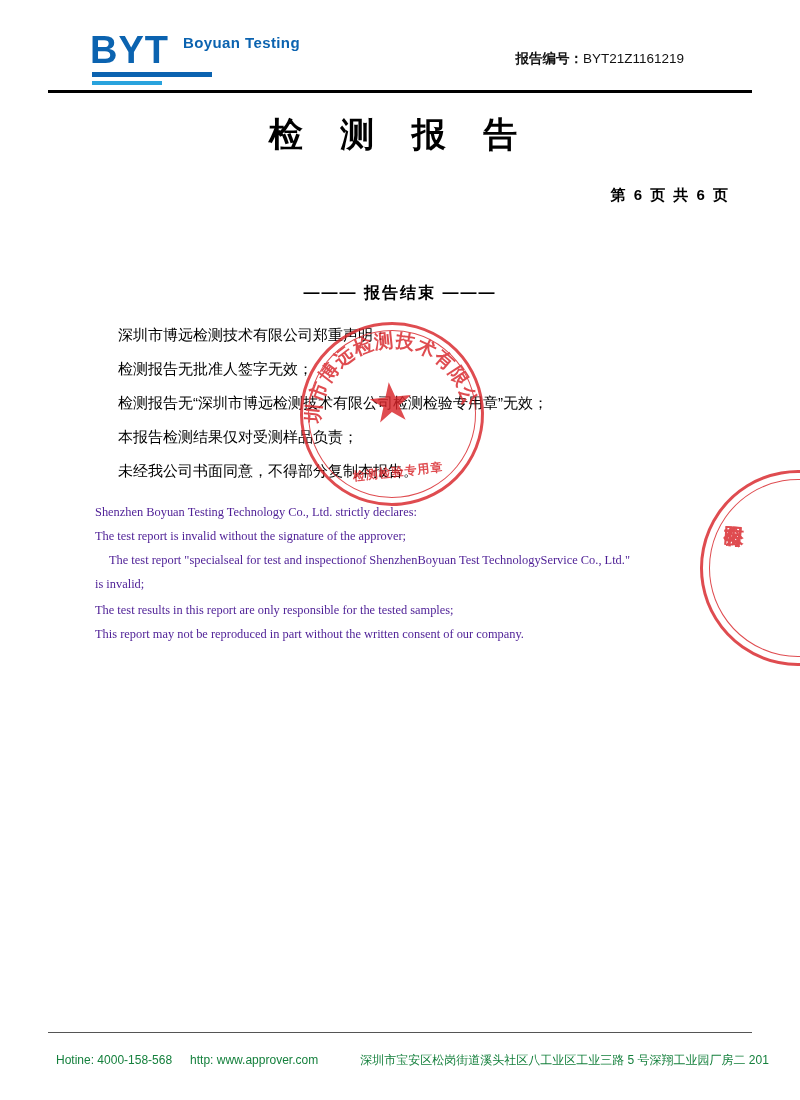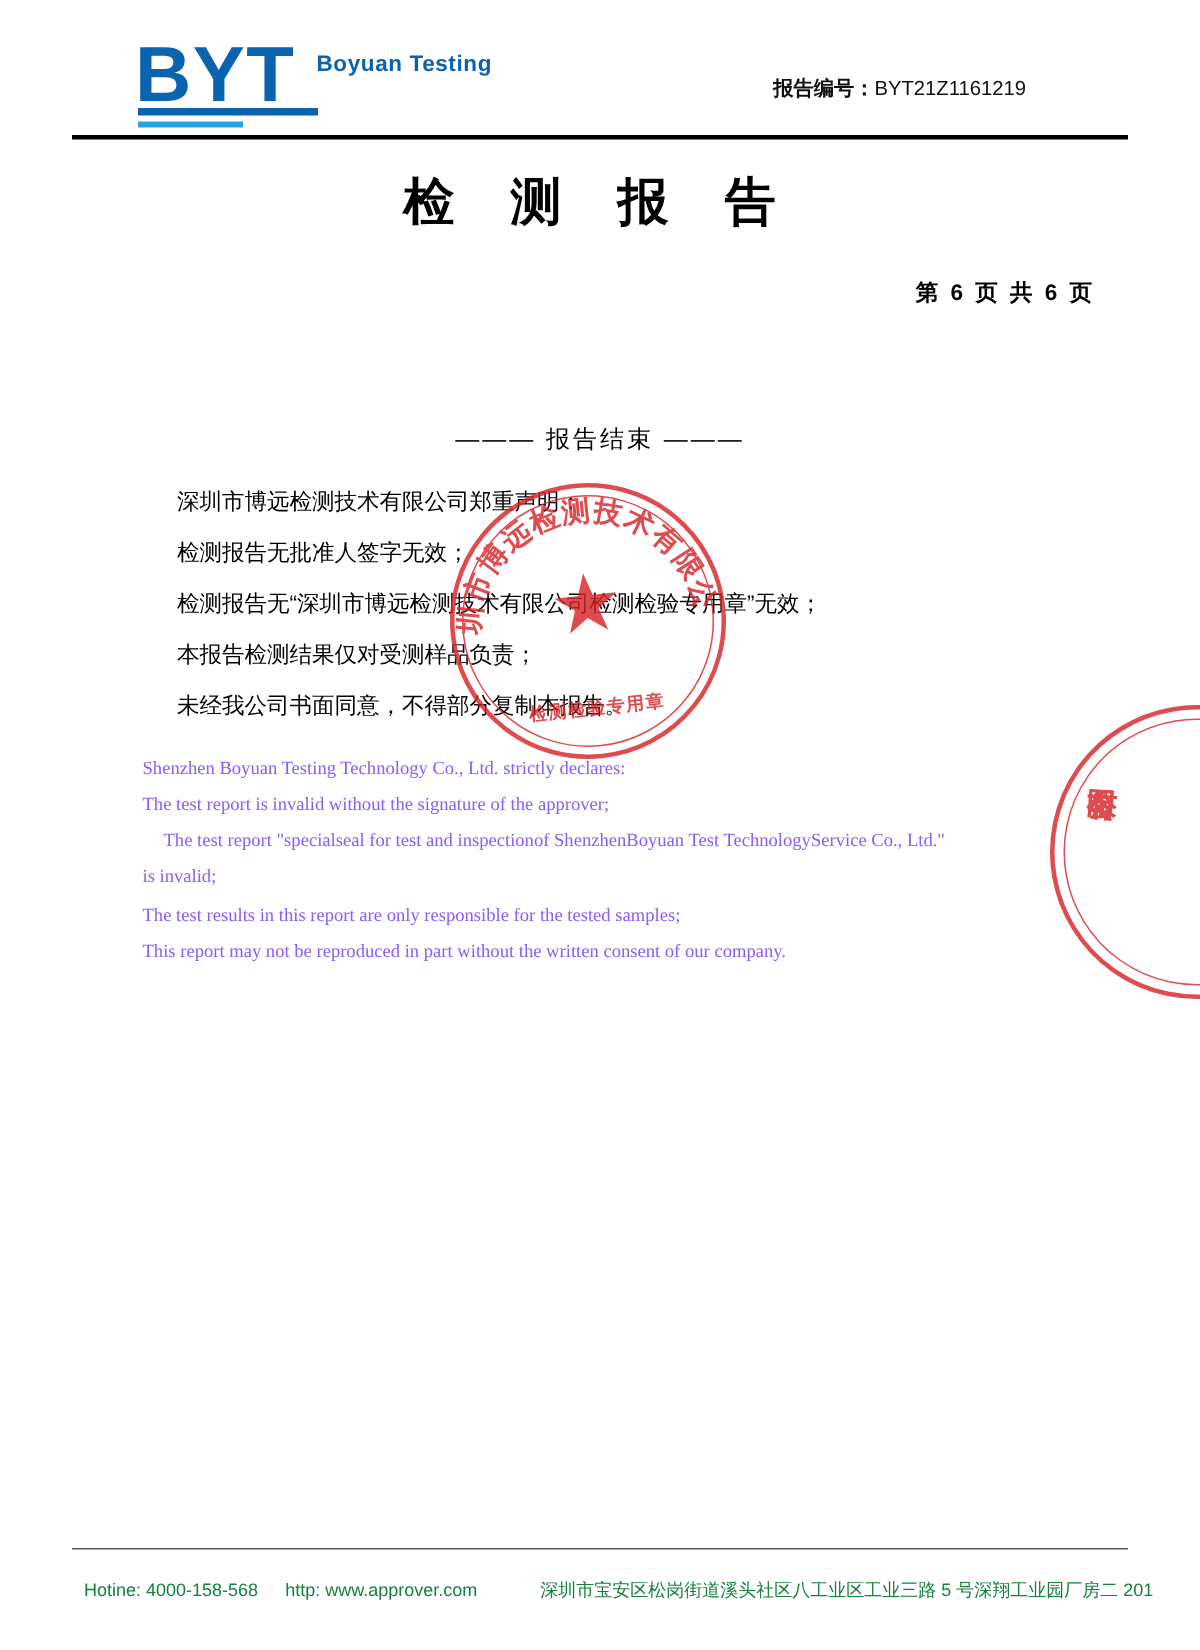--- a/index.html
+++ b/index.html
@@ -28,21 +28,21 @@
   .logo-block {
     position: absolute;
     left: 42px;
     top: 0;
     display: flex;
     align-items: flex-start;
   }
   .logo-byt {
     font-family: "Liberation Sans", sans-serif;
     font-weight: bold;
-    font-size: 52px;
+    font-size: 38px;
     letter-spacing: 1px;
     color: #0b63b0;
     line-height: 44px;
     position: relative;
   }
   .logo-byt .bar {
     position: absolute;
     left: 2px;
     bottom: -5px;
     width: 120px;
@@ -125,20 +125,21 @@
   .end-mark {
     position: absolute;
     top: 283px;
     left: 0;
     width: 100%;
     text-align: center;
     font-size: 16px;
     font-family: "Liberation Sans", sans-serif;
     letter-spacing: 2px;
     color: #000;
+    font-weight: bold;
   }
   .cn-block {
     position: absolute;
     top: 318px;
     left: 118px;
     width: 540px;
   }
   .cn-line {
     font-family: "Liberation Sans", sans-serif;
     font-size: 15px;
@@ -148,21 +149,21 @@
   }
   .en-block {
     position: absolute;
     top: 500px;
     left: 95px;
     width: 600px;
   }
   .en-line {
     font-family: "Liberation Serif", serif;
     font-size: 12.4px;
-    color: #8b5cf6;
+    color: #4c1d95;
     line-height: 24px;
     white-space: nowrap;
   }
   .en-line.indent { padding-left: 14px; }
   .en-line.gap { margin-top: 2px; }
 
   
   .seal {
     position: absolute;
     border: 3px solid #d8252a;

